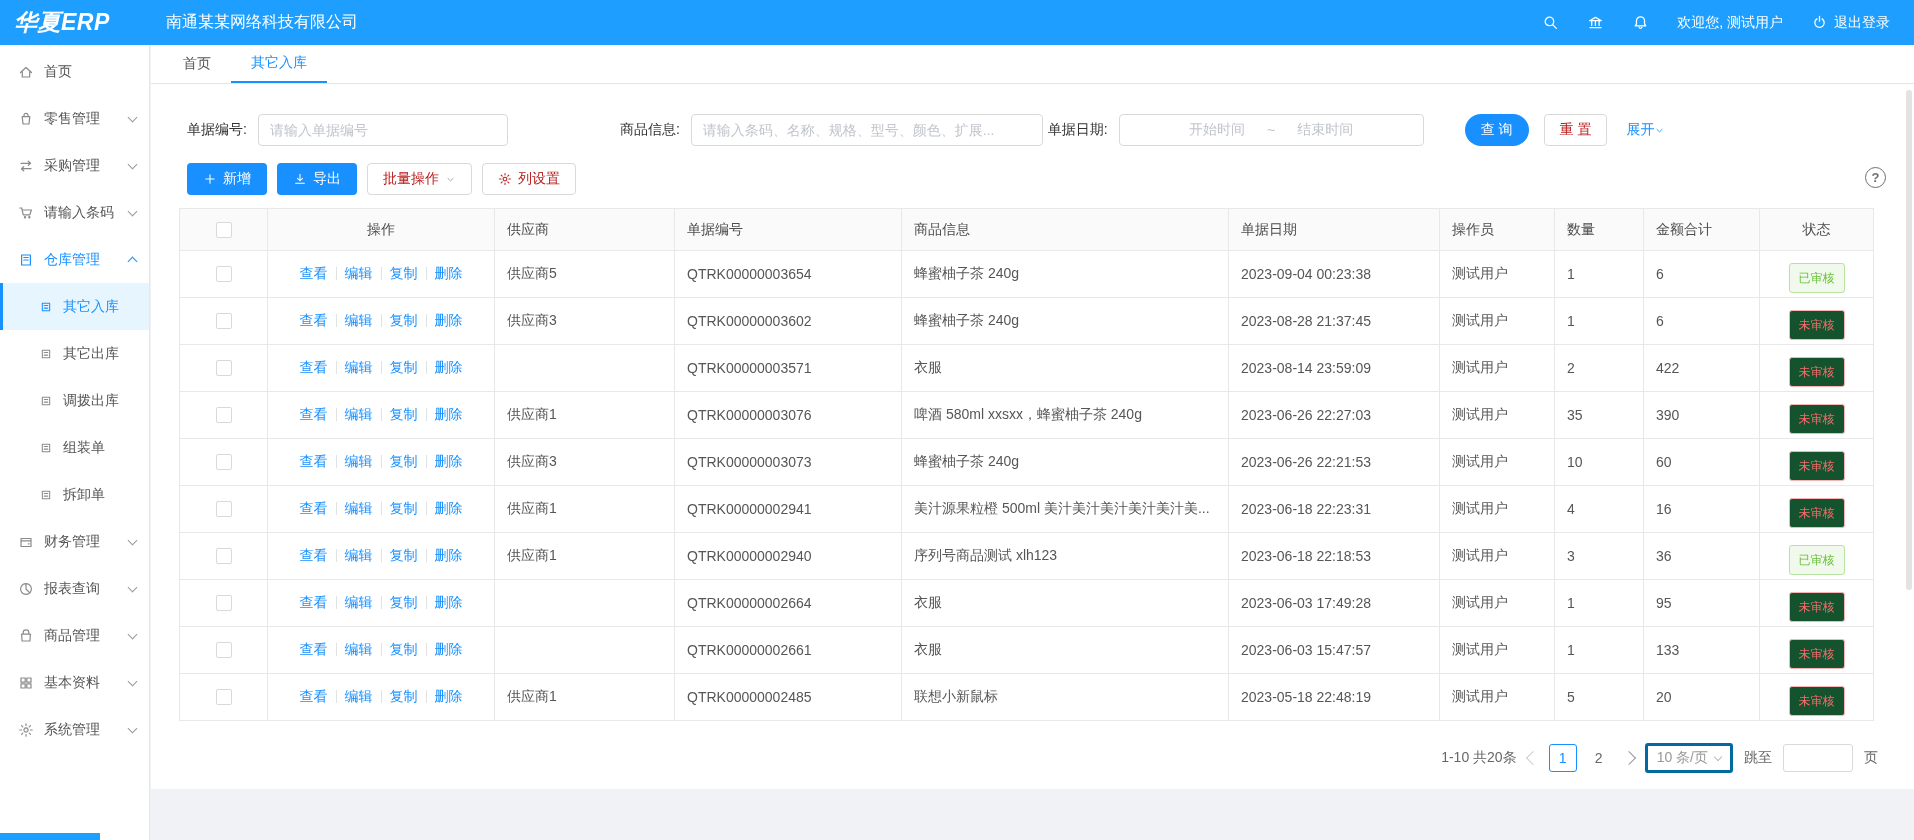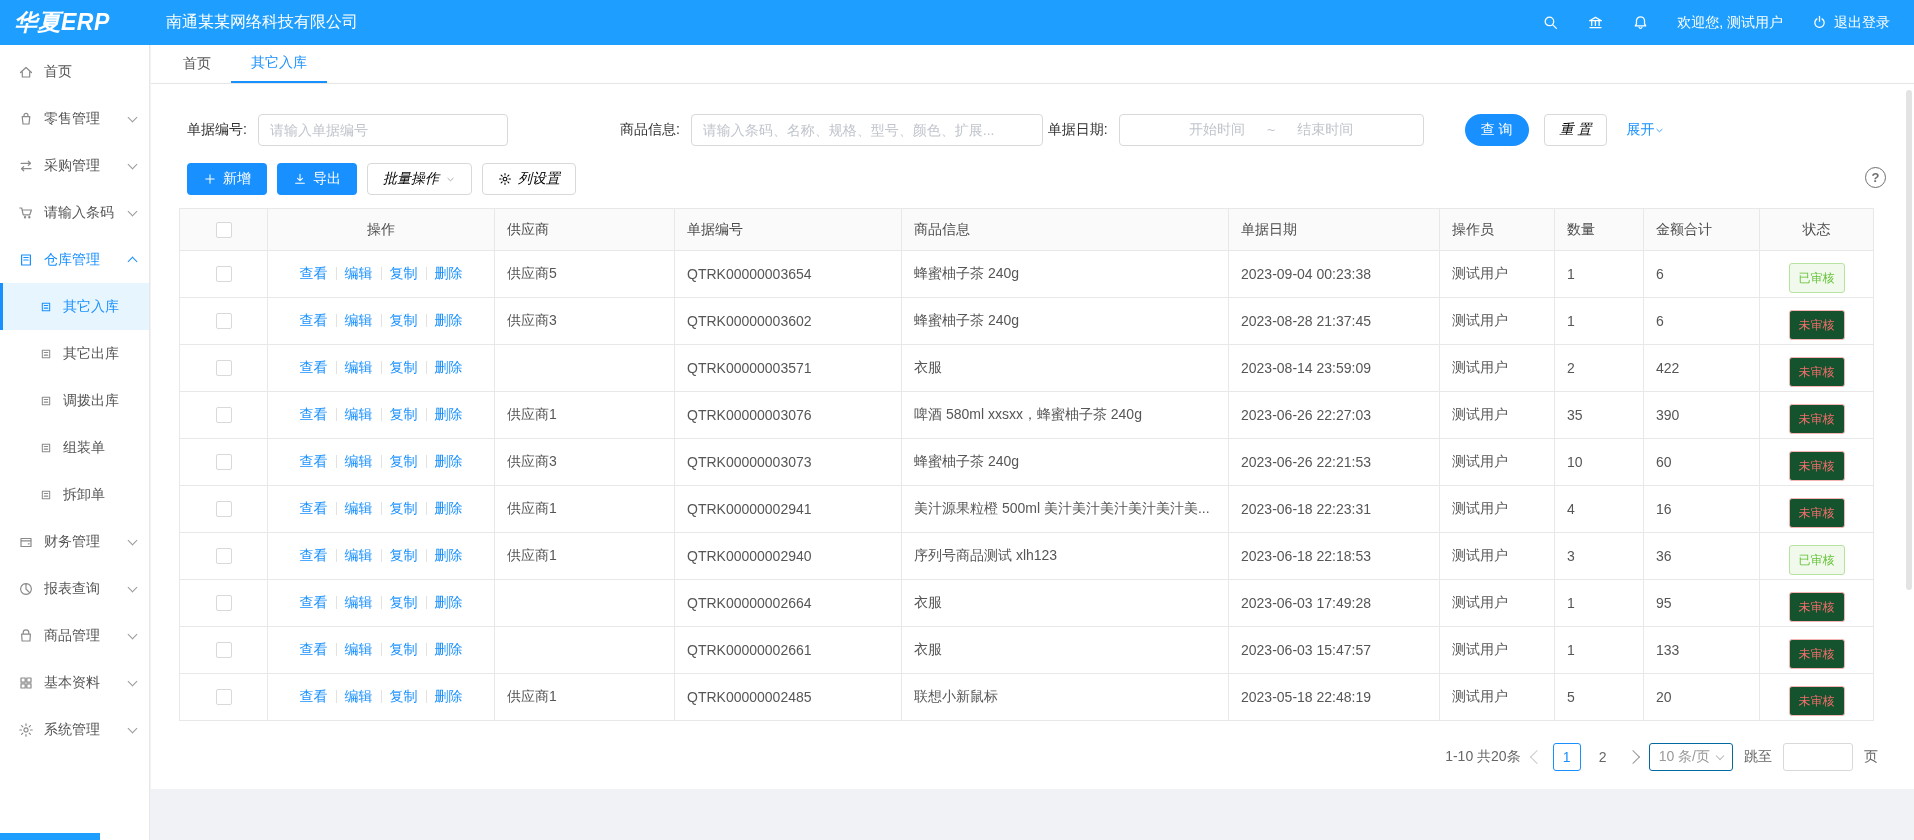--- a/index.html
+++ b/index.html
@@ -50,21 +50,21 @@
   .inp::placeholder { color:#c0c4cc; }
   .inp.bill { width:250px; }
   .inp.goods { width:352px; }
   .ml-lg { margin-left:112px; }
   .ml-md { margin-left:5px; }
   .date-range { width:305px; height:32px; border:1px solid #d9d9d9; border-radius:4px; display:flex;
                 align-items:center; justify-content:center; gap:22px; color:#c0c4cc; font-size:14px; cursor:text; }
   .btn { height:32px; border-radius:4px; display:inline-flex; align-items:center; gap:6px;
          font-size:14px; padding:0 15px; cursor:pointer; border:1px solid transparent; white-space:nowrap; }
   .btn.primary { background:#1890ff; color:#fff; }
-  .btn.plain { background:#fff; border-color:#d9d9d9; color:#000000;font-style:italic; }
+  .btn.plain { background:#fff; border-color:#d9d9d9; color:#b91c1c; }
   .filter-bar .btn.primary { margin-left:41px;border-radius:16px; }
   .filter-bar .btn.plain { margin-left:15px; }
   .expand { margin-left:19px; color:#1890ff; display:inline-flex; align-items:center; cursor:pointer; }
   .expand .ico { width:11px; height:11px; }
 
   
   .toolbar { display:flex; align-items:center; gap:10px; padding:17px 0 0 36px; }
   .toolbar .ico { width:14px; height:14px; }
   .help { position:absolute; right:28px; top:83px; width:21px; height:21px; border:1.6px solid #6f6f6f;
           border-radius:50%; color:#6f6f6f; font-size:13px; font-weight:bold; display:flex;
@@ -88,21 +88,21 @@
 
   
   .pagination { display:flex; align-items:center; justify-content:flex-end; gap:11px;
                 margin:22px 36px 0 0; font-size:14px; color:#666; }
   .pg-arrow { width:10px; height:10px; border-right:1.4px solid #999; border-bottom:1.4px solid #999; cursor:pointer; }
   .pg-arrow.prev { transform:rotate(135deg); border-color:#ccc; }
   .pg-arrow.next { transform:rotate(-45deg); }
   .pg { min-width:28px; height:28px; display:inline-flex; align-items:center; justify-content:center;
         border-radius:3px; cursor:pointer; }
   .pg.cur { border:1px solid #1890ff; color:#1890ff; background:#fff; }
-  .size-select { height:28px; border:1px solid #0369a1; border-radius:3px; padding:12px 9px; color:#999;
+  .size-select { height:28px; border:3px solid #0369a1; border-radius:3px; padding:12px 9px; color:#999;
                  display:inline-flex; align-items:center; gap:7px; cursor:pointer; background:#fff; }
   .size-select .chev { margin:0; border-color:#bbb; width:6px; height:6px; margin-top:-3px; }
   .jump-input { width:70px; height:28px; border:1px solid #d9d9d9; border-radius:3px; background:#fff; outline:none; padding:0 6px; }
 
   
   .bottom-strip { position:absolute; left:0; bottom:0; width:100px; height:7px; background:#1e9fff; z-index:40; }
   .scroll-thumb { position:absolute; right:2px; top:90px; width:6px; height:500px; background:#e3e3e3;
                   border-radius:3px; z-index:25; }
 </style>
 </head>

